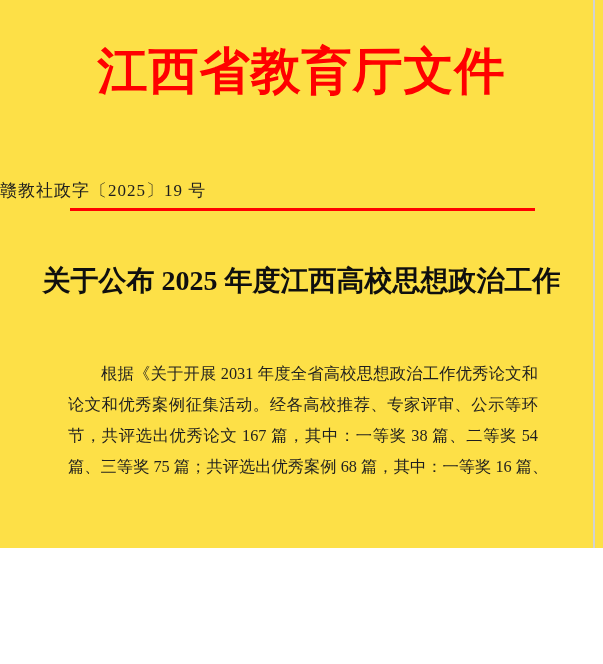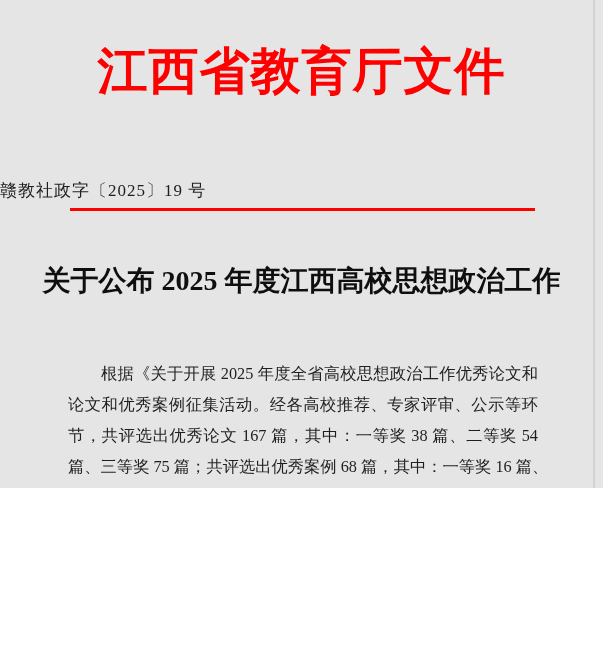--- a/index.html
+++ b/index.html
@@ -3,22 +3,22 @@
 <meta charset="utf-8">
 <style>
   html, body {
     margin: 0;
     padding: 0;
     background: #ffffff;
   }
   .page {
     position: relative;
     width: 603px;
-    height: 488px;
-    background: #e5e5e5;
+    height: 548px;
+    background: #fde047;
     overflow: hidden;
     font-family: "Liberation Serif", "DejaVu Serif", serif;
     color: #1e1e1e;
   }
   .edge-line {
     position: absolute;
     left: 593px;
     top: 0;
     width: 2px;
     height: 664px;
@@ -109,21 +109,21 @@
   <div class="doc-number">赣教社政字〔2025〕19 号</div>
 
   <div class="red-rule" style="color: rgb(255, 0, 0); background: rgb(255, 0, 0);"></div>
 
   <div class="notice-title">
     <div>关于公布 2025 年度江西高校思想政治工作</div>
   </div>
 
   <div class="body-block">
     <div>
-        <div class="body-line indent">根据《关于开展 2025 年度全省高校思想政治工作优秀论文和</div>
+        <div class="body-line indent">根据《关于开展 2031 年度全省高校思想政治工作优秀论文和</div>
         <div class="body-line">论文和优秀案例征集活动。经各高校推荐、专家评审、公示等环</div>
         <div class="body-line">节，共评选出优秀论文 167 篇，其中：一等奖 38 篇、二等奖 54</div>
         <div class="body-line">篇、三等奖 75 篇；共评选出优秀案例 68 篇，其中：一等奖 16 篇、</div>
       </div>
   </div>
 
   <div class="page-number">— 1 —</div>
 
   <div class="edge-line"></div>
 

